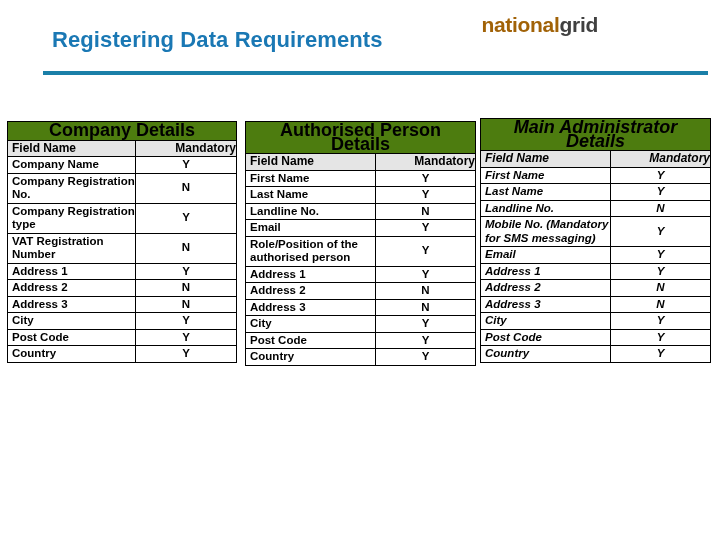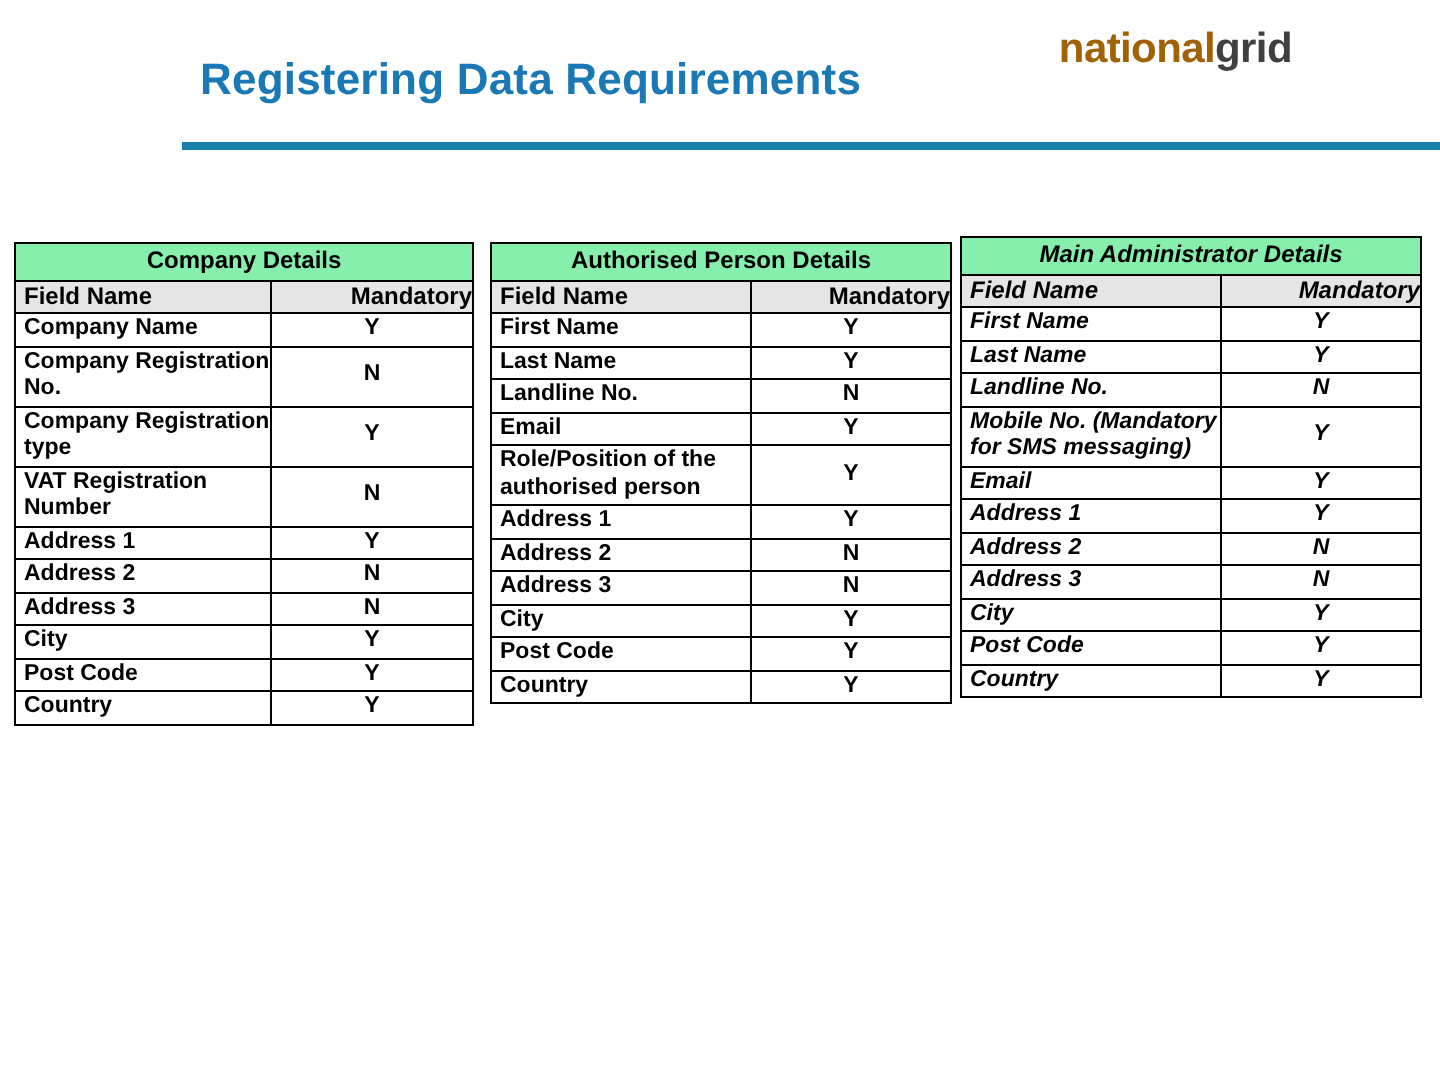--- a/index.html
+++ b/index.html
@@ -15,21 +15,20 @@
     font-family: "Liberation Sans", sans-serif;
     -webkit-font-smoothing: none;
   }
 
   
   #slide-header {
     position: absolute;
     left: 0; top: 0;
     width: 608px;
     height: 90px;
-    margin-left: 48px;
   }
   #page-title {
     position: absolute;
     left: 52px;
     top: 27px;
     font-size: 22px;
     font-weight: bold;
     color: #1a78b4;
     letter-spacing: 0.1px;
     white-space: nowrap;
@@ -75,23 +74,23 @@
     line-height: 13.5px;
     color: #000000;
     font-weight: bold;
     text-align: left;
     vertical-align: middle;
     box-sizing: border-box;
   }
   .req-table .title-cell {
     text-align: center;
     font-weight: bold;
-    font-size: 12px;
+    font-size: 18px;
     padding: 2px 2px;
-    background: #86efac;
+    background: #4d7c0f;
   }
   .req-table .hdr-cell {
     background: #e5e5e5;
     font-weight: bold;
     font-size: 12px;
   }
   .req-table .hdr-cell.center {
     text-align: right;
     padding-left: 0;
   }

